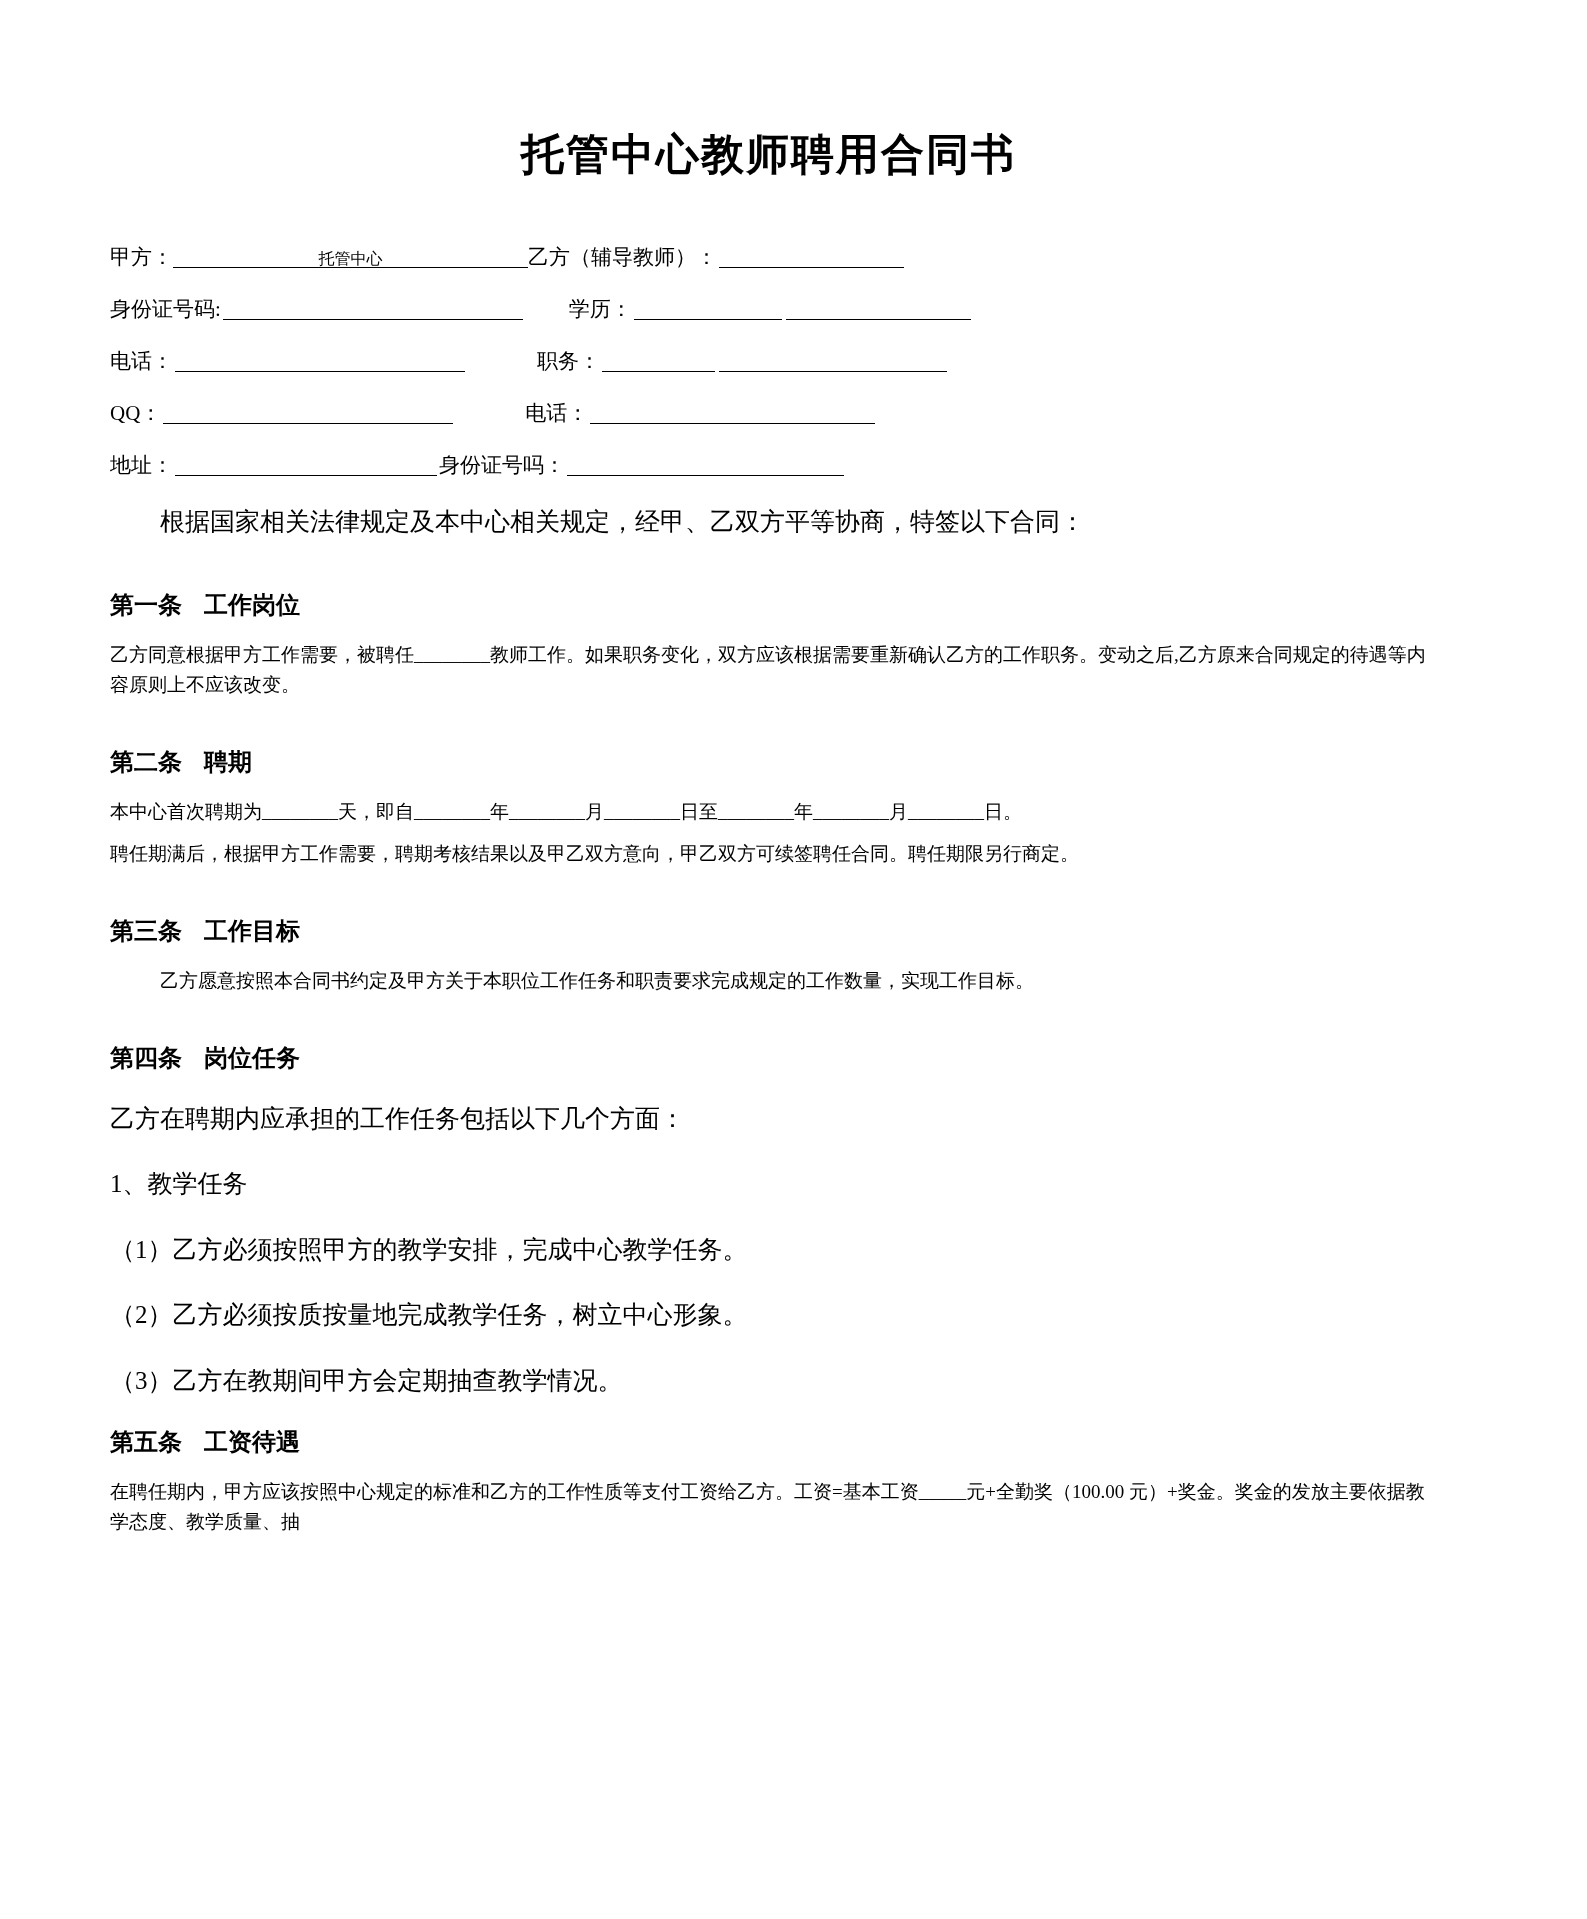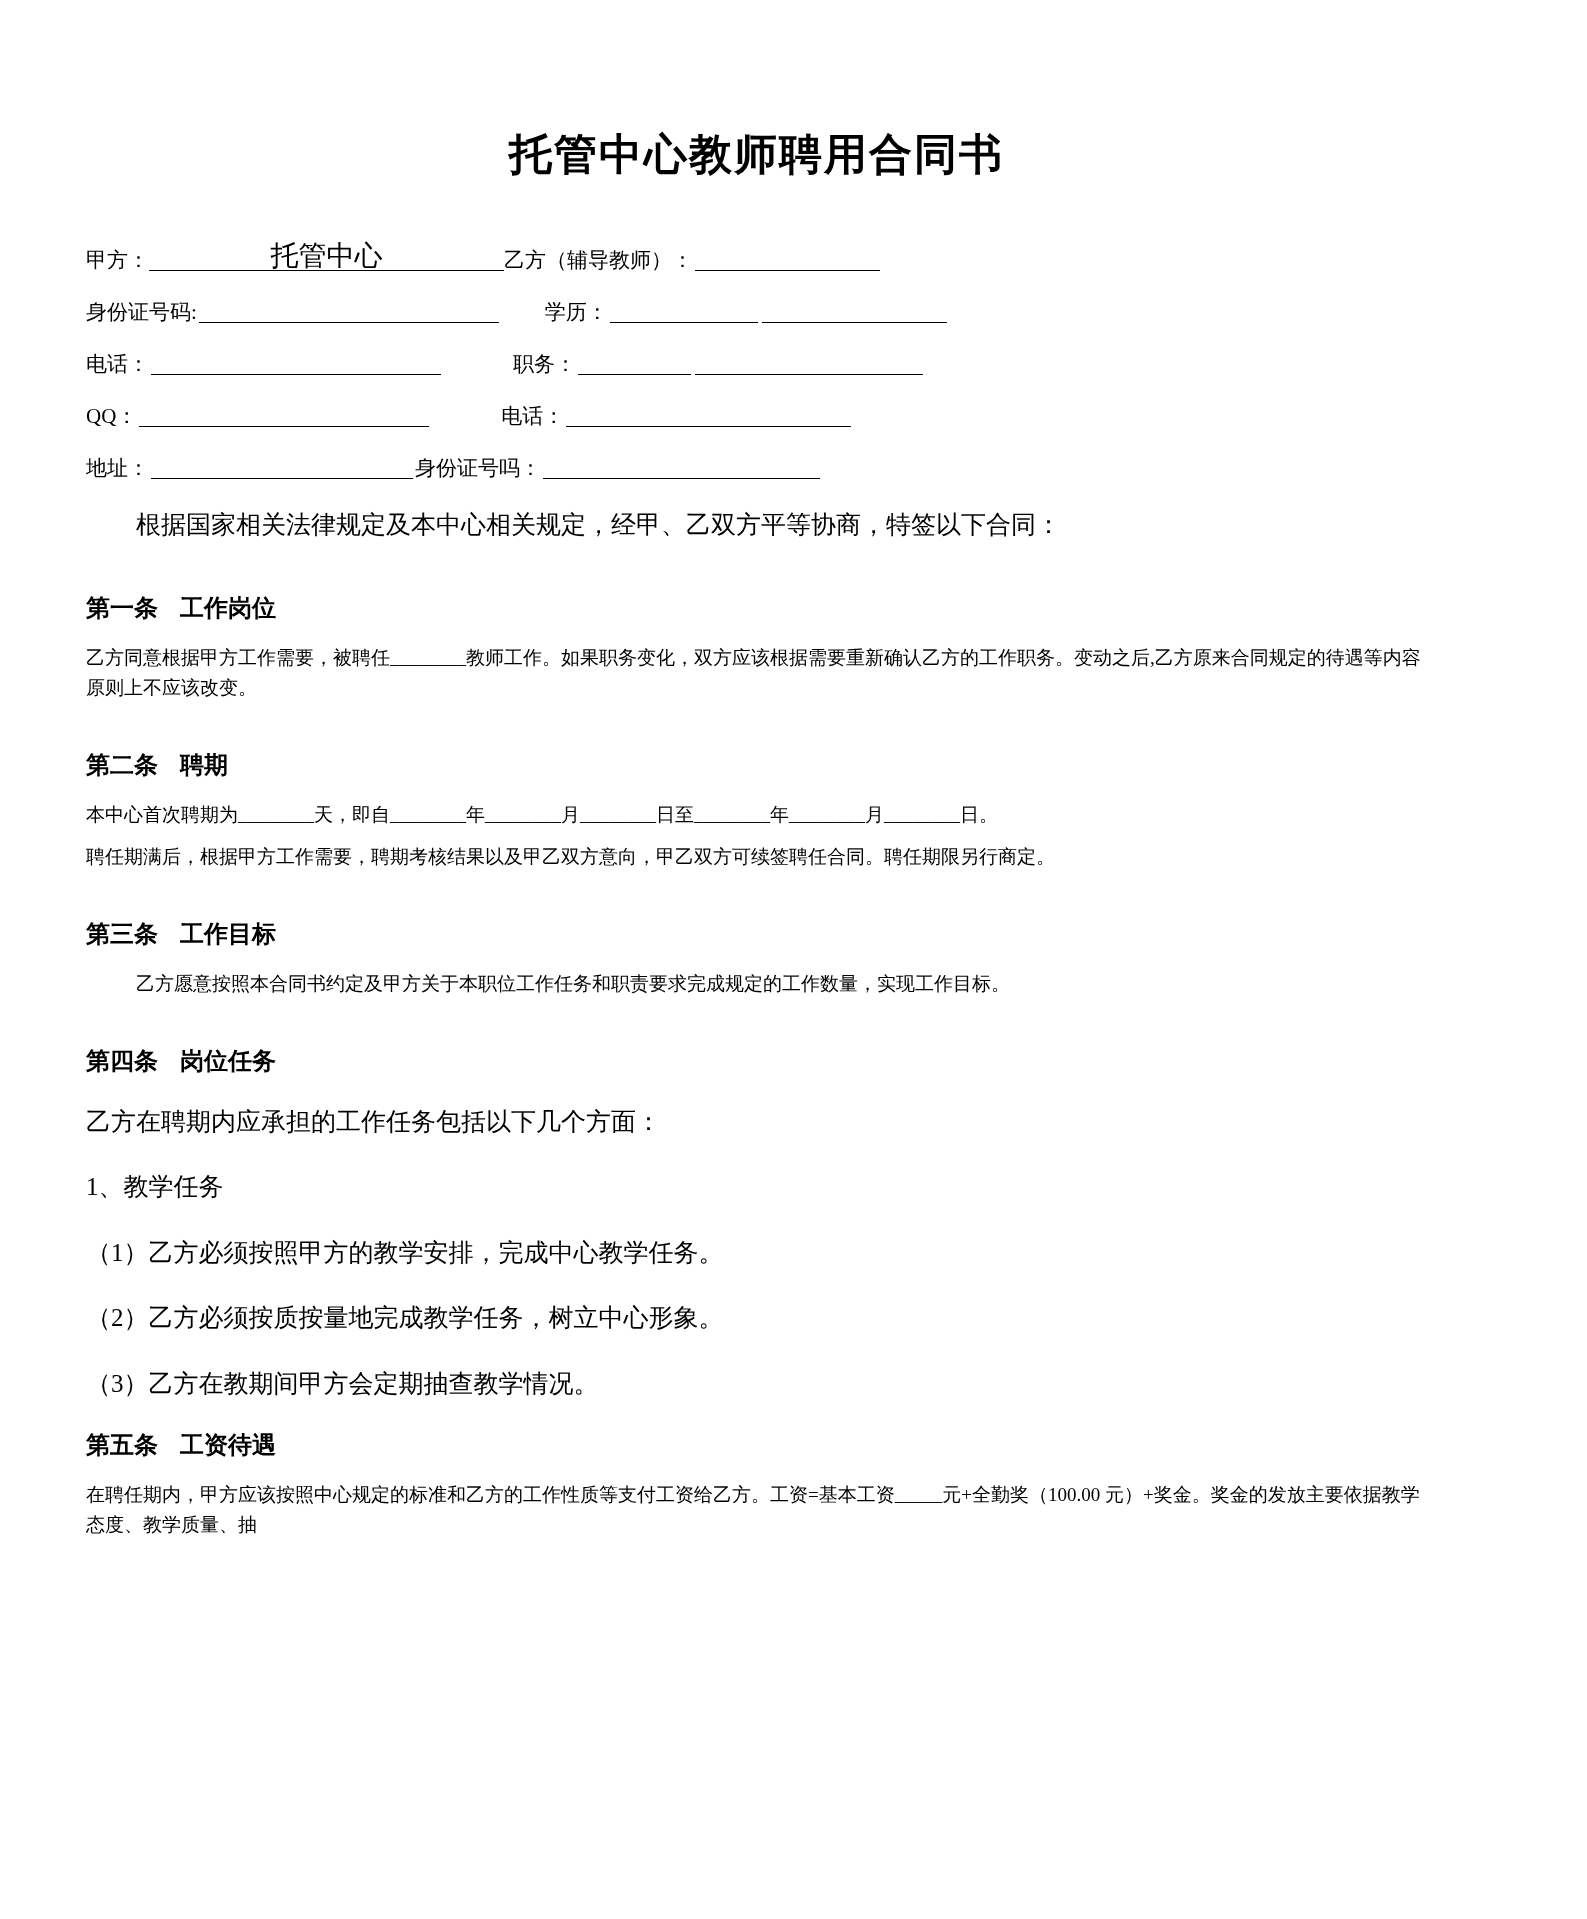--- a/index.html
+++ b/index.html
@@ -8,21 +8,21 @@
     background: #ffffff;
   }
   body {
     font-family: "Liberation Serif", "DejaVu Serif", serif;
     color: #000000;
   }
   .page {
     width: 1587px;
     min-height: 1919px;
     box-sizing: border-box;
-    padding: 96px 160px 40px 86px;
+    padding: 96px 160px 40px 110px;
     background: #ffffff;
     position: relative;
   }
   .doc-title {
     text-align: center;
     font-family: "DejaVu Sans", "Liberation Sans", sans-serif;
     font-weight: bold;
     font-size: 43px;
     letter-spacing: 2px;
     margin: 30px 0 58px 0;
@@ -58,21 +58,21 @@
   .blank.b15 { width: 285px; }
   .blank.b16 { width: 277px; }
   .spacer-md { display: inline-block; width: 44px; }
   .spacer-lg { display: inline-block; width: 70px; }
 
   .fill-word {
     display: inline-block;
     border-bottom: 1.6px solid #000;
     width: 355px;
     text-align: center;
-    font-size: 28px;
+    font-size: 16px;
   }
 
   .para {
     font-size: 25px;
     line-height: 1.62;
     margin: 0 0 0 0;
     text-align: justify;
   }
   .para.indent { text-indent: 50px; }
   .sec-head {

